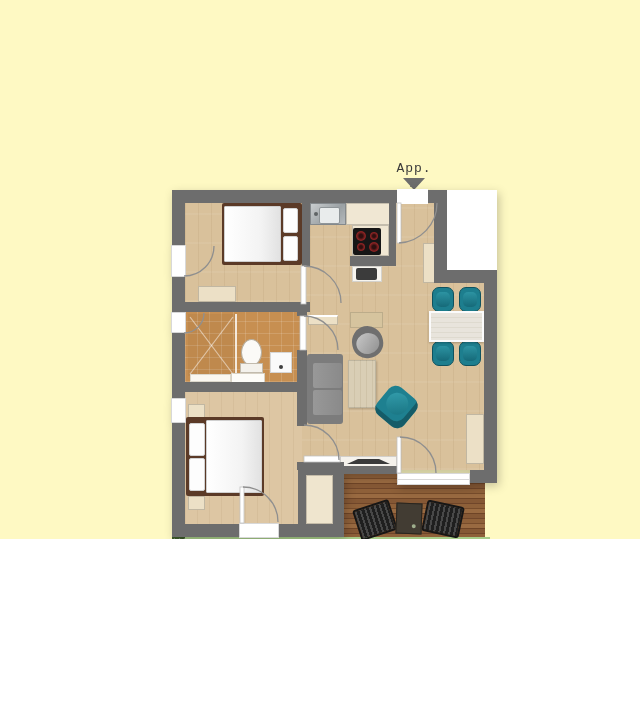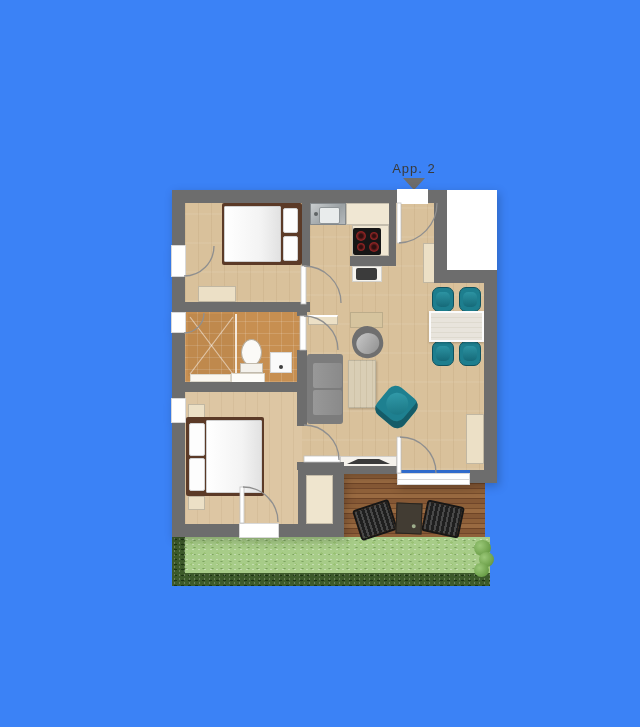--- a/index.html
+++ b/index.html
@@ -1,17 +1,17 @@
 <!DOCTYPE html>
 <html><head>
 <meta charset="utf-8">
 <style>
   html,body{margin:0;padding:0;background:#fff;}
-  #canvas{position:relative;width:640px;height:727px;background:#3b82f6;overflow:hidden;
-          font-family:Liberation Sans, sans-serif;}
+  #canvas{position:relative;width:640px;height:539px;background:#fef9c3;overflow:hidden;
+          font-family:Liberation Mono, monospace;}
   .abs{position:absolute;}
   .wall{position:absolute;background:#6d6d6d;}
   .whitegap{position:absolute;background:#ffffff;border:1px solid #d8d8d8;box-sizing:border-box;}
   .wood{background-color:#d9c19b;
         background-image:repeating-linear-gradient(90deg, rgba(120,85,40,0.08) 0 1px, rgba(0,0,0,0) 1px 13px),
                          repeating-linear-gradient(0deg, rgba(255,255,255,0.06) 0 2px, rgba(0,0,0,0) 2px 29px);}
   .wood2{background-color:#ddc6a3;
         background-image:repeating-linear-gradient(90deg, rgba(120,85,40,0.07) 0 1px, rgba(0,0,0,0) 1px 12px);}
   .tile{background-color:#c78f51;
         background-image:repeating-linear-gradient(0deg, rgba(255,255,255,0.14) 0 1px, transparent 1px 12px),

